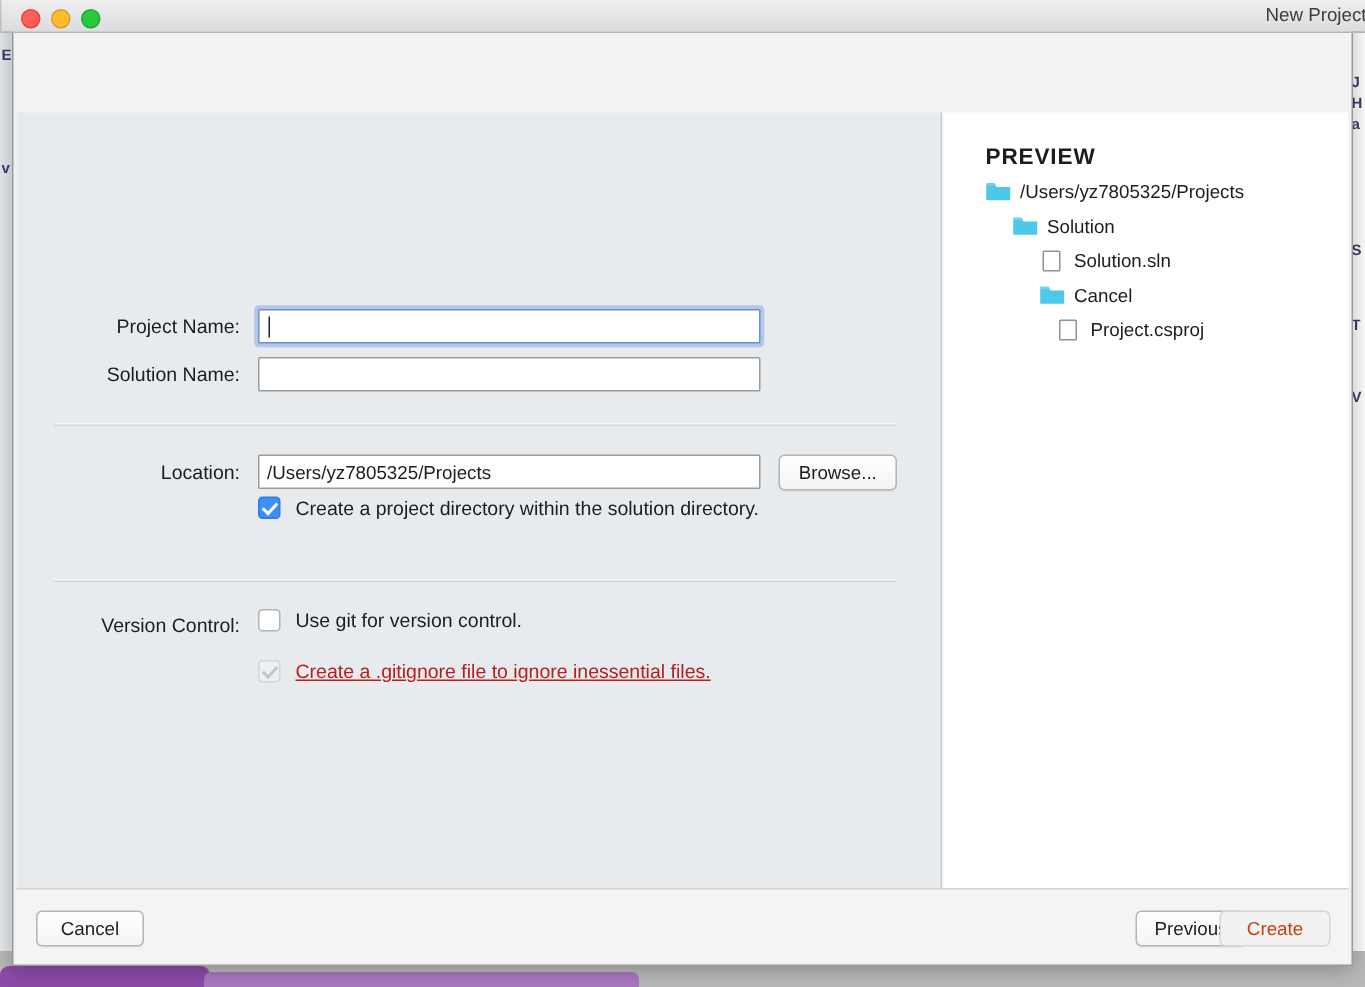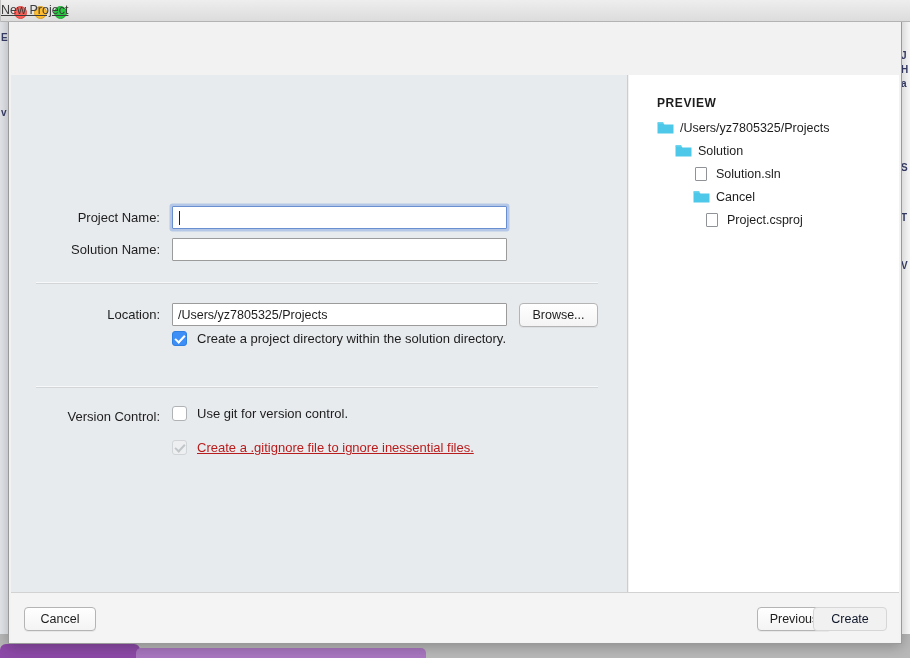--- a/index.html
+++ b/index.html
@@ -80,24 +80,23 @@
     left: -8px; top: 0;
     width: 910px;
     height: 22px;
     background: linear-gradient(#eeeeee, #dcdcdc);
     border-bottom: 1px solid #b3b3b3;
     box-sizing: border-box;
   }
   #title-text {
     position: absolute;
     left: 0; right: 0; top: 3px;
-    text-align: left;
+    text-align: right;
     font-size: 12.5px;
     color: #3d3d3d;
-    text-decoration: underline;
   }
   .traffic {
     position: absolute;
     top: 6px;
     width: 11px; height: 11px;
     border-radius: 50%;
   }
   .traffic.close  { left: 13px; background: #ff5f57; border: 1px solid #e0443e; }
   .traffic.min    { left: 33px; background: #febc2e; border: 1px solid #d89e24; }
   .traffic.max    { left: 53px; background: #28c840; border: 1px solid #1faa33; }
@@ -201,21 +200,21 @@
     border: 1px solid #b4b4b4;
     border-radius: 4px;
     font-size: 12.5px;
     color: #1d1d1d;
     text-align: center;
     box-sizing: border-box;
     font-family: "Liberation Sans", sans-serif;
     box-shadow: 0 1px 0 rgba(0,0,0,0.05);
   }
   .btn.disabled {
-    color: #0f172a;
+    color: #c2410c;
     background: #f1f1f1;
     border-color: #d6d6d6;
     box-shadow: none;
   }
 
   
   .cbox-row { position: absolute; height: 18px; }
   .cbox {
     position: absolute;
     left: 0; top: 0;
@@ -258,21 +257,21 @@
     color: #1d1d1d;
     line-height: 16px;
     white-space: nowrap;
   }
   .cbox-label.dim { color: #b91c1c; text-decoration: underline; }
 
   
   #preview-title {
     position: absolute;
     left: 28px; top: 21px;
-    font-size: 12px;
+    font-size: 15px;
     font-weight: bold;
     letter-spacing: 0.6px;
     color: #1d1d1d;
   }
   .tree-node {
     position: absolute;
     height: 20px;
     font-size: 12.5px;
     color: #1d1d1d;
     white-space: nowrap;

